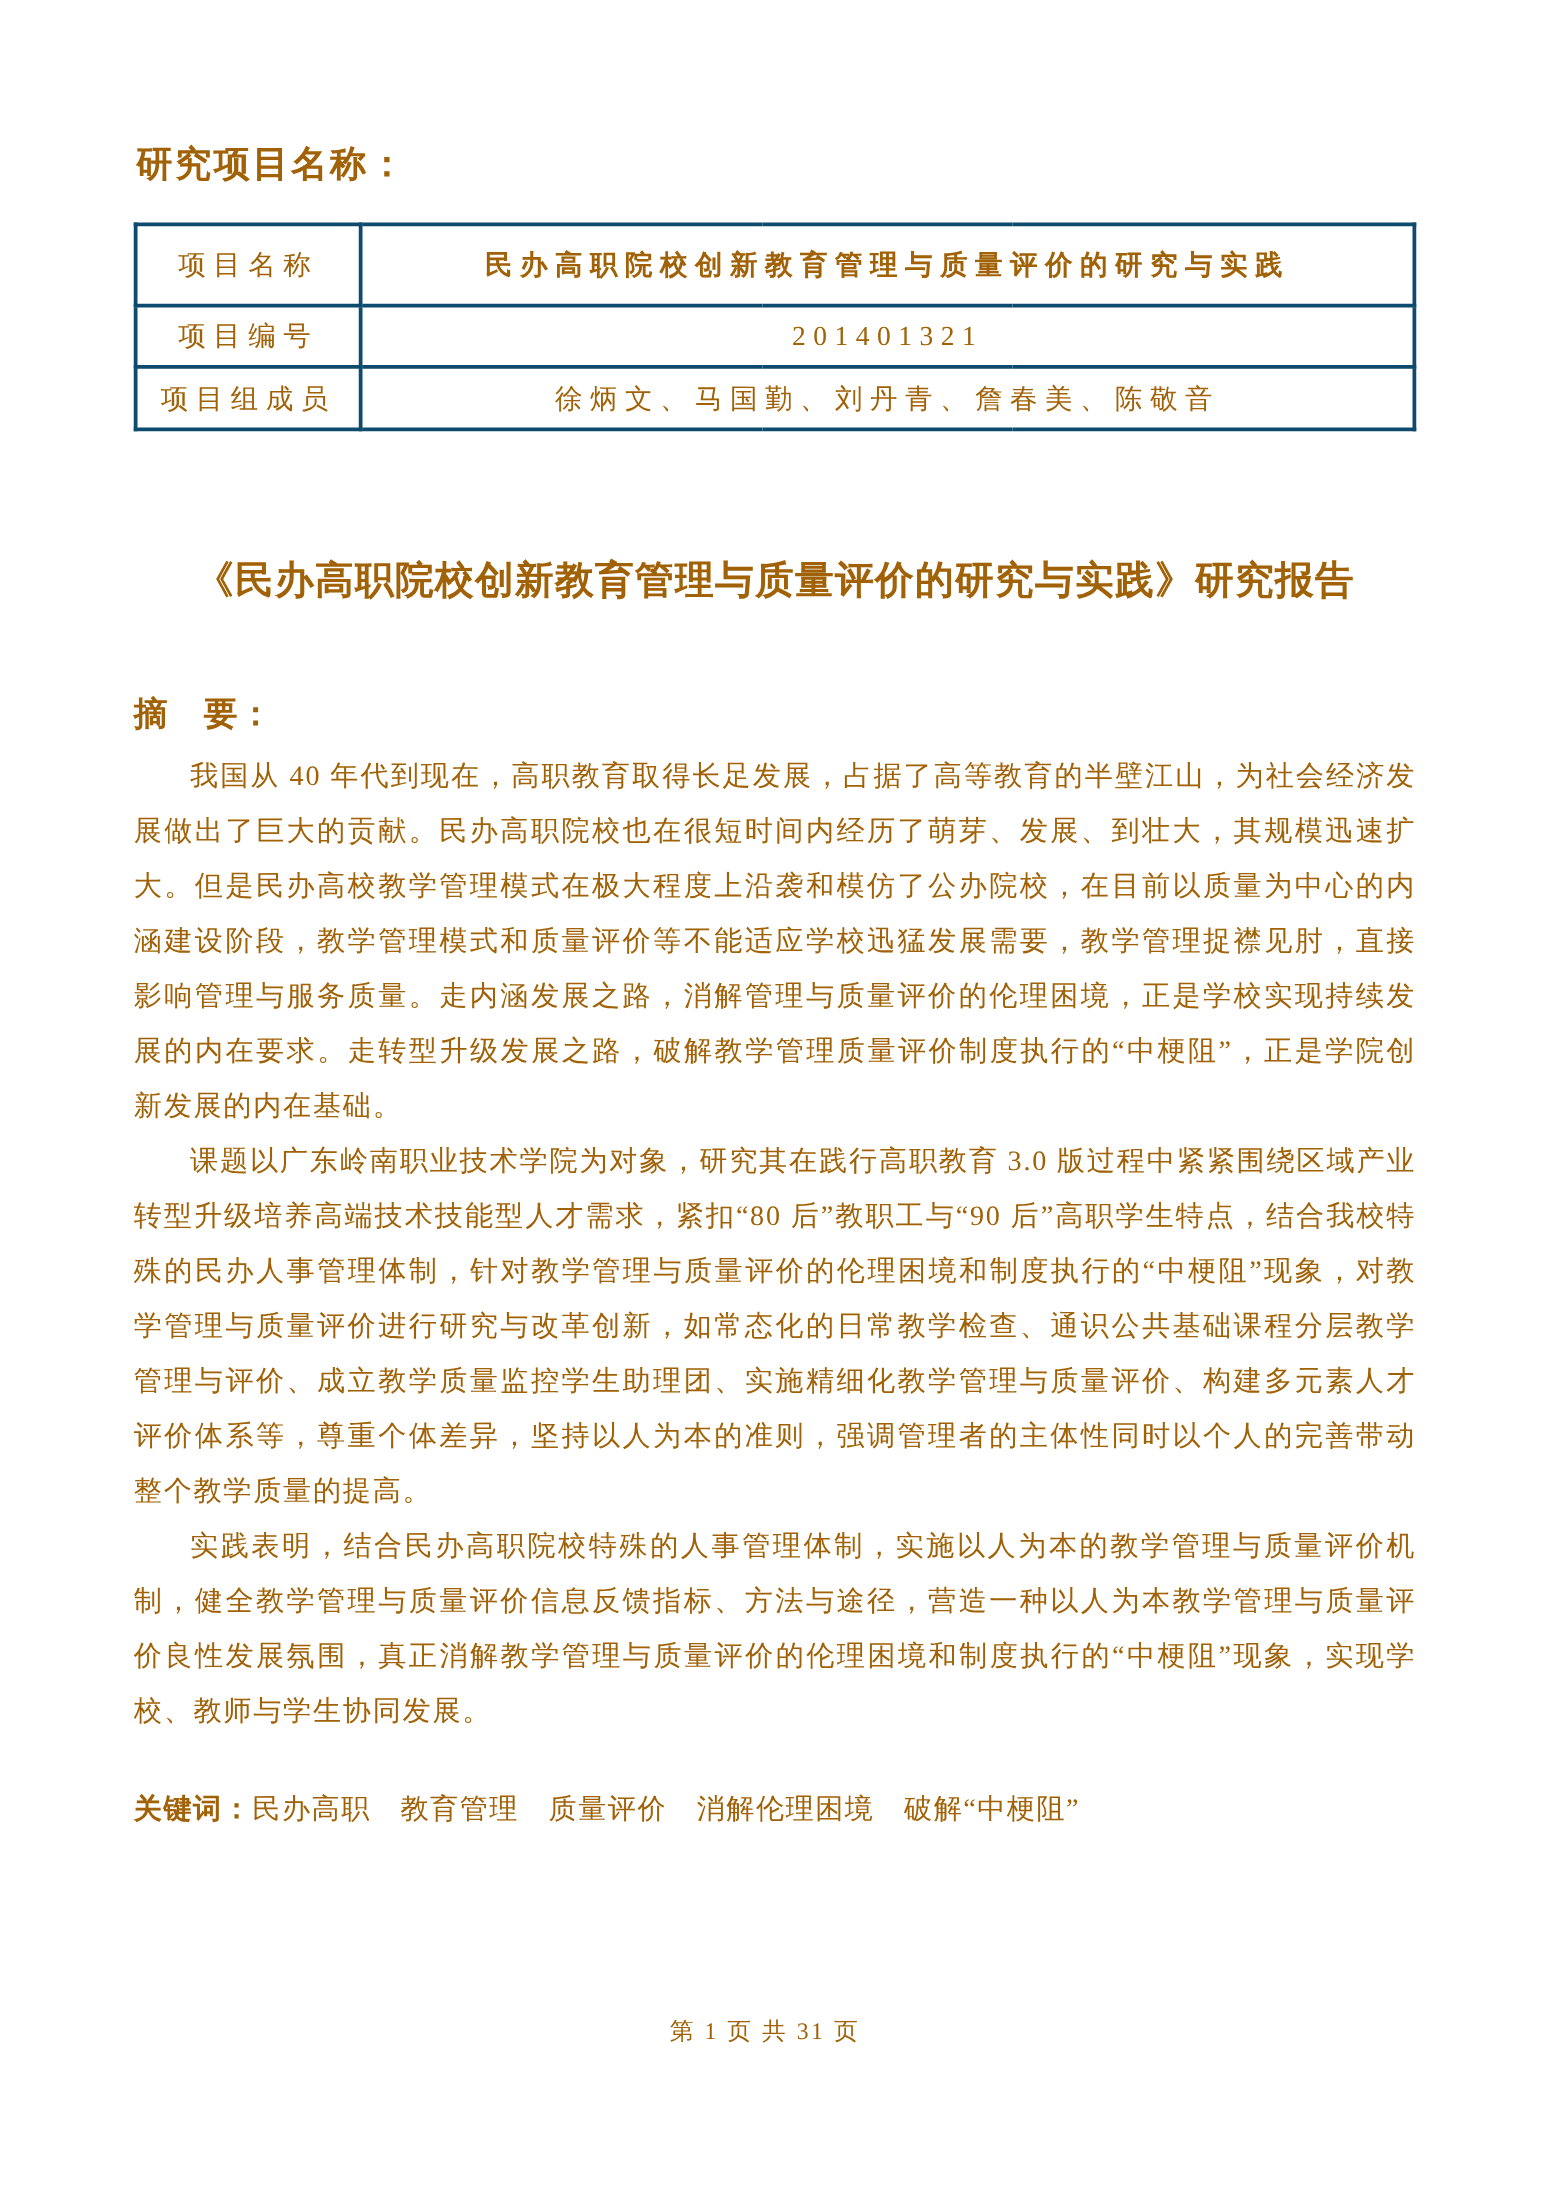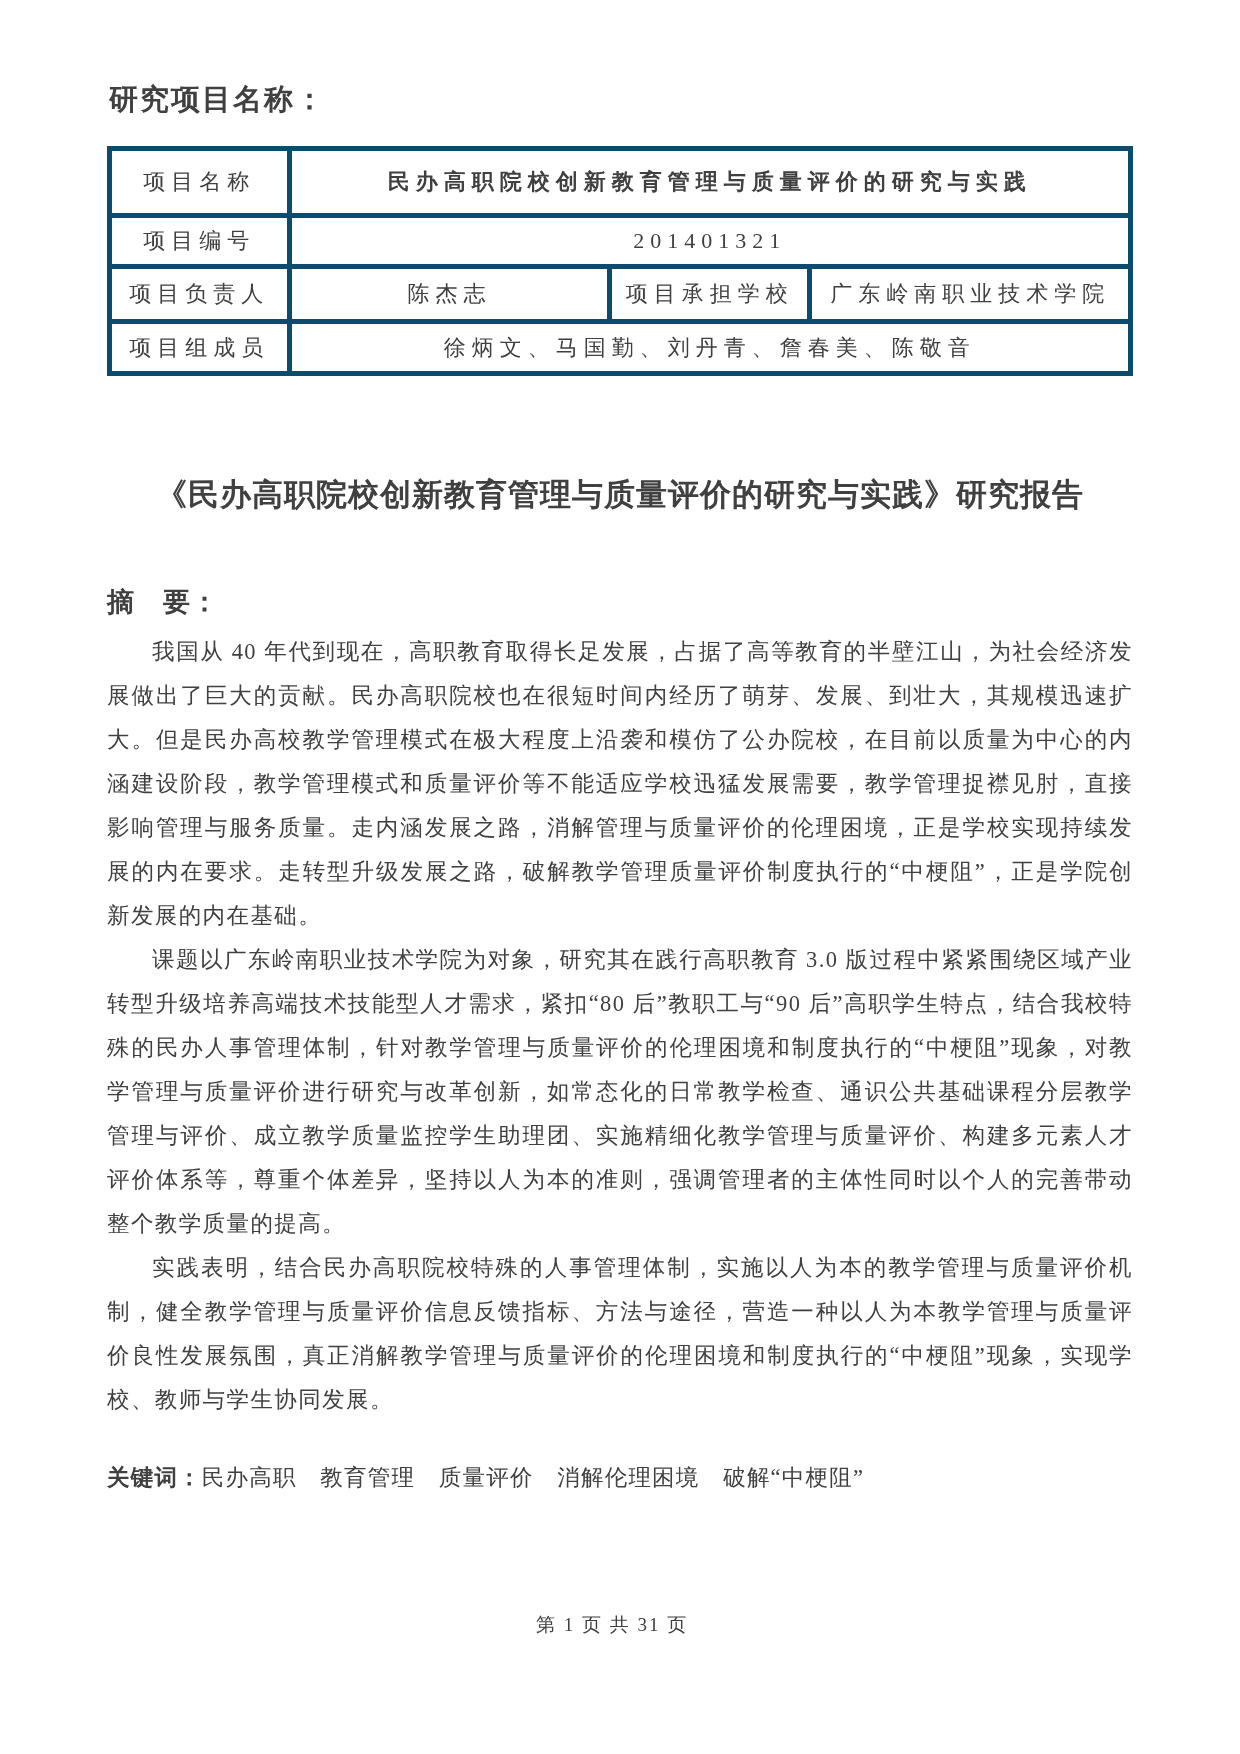--- a/index.html
+++ b/index.html
@@ -1,39 +1,39 @@
 <!DOCTYPE html>
 <html><head>
 <meta charset="utf-8">
 <style>
   html,body{margin:0;padding:0;background:#ffffff;}
   .page{
     position:relative;
     width:1240px;height:1754px;
-    background:#ffffff;color:#404040;
+    background:#ffffff;color:#a16207;
     box-sizing:border-box;
-    padding:80px 107px 0 107px;
+    padding:112px 107px 0 107px;
     font-family:"Liberation Serif","DejaVu Serif",serif;
     overflow:hidden;
   }
   .doc-heading{
     font-family:"Liberation Sans","DejaVu Sans",sans-serif;
     font-weight:bold;
     font-size:29px;
     letter-spacing:2px;
     margin:0 0 26px 2px;
   }
   table.info{
     width:100%;
     border-collapse:collapse;
     border:2px solid #000;
     table-layout:fixed;
   }
   table.info td{
-    border:5px solid #0c4a6e;
+    border:3px solid #0c4a6e;
     font-size:22px;
     text-align:center;
     vertical-align:middle;
     padding:0 8px;
     letter-spacing:6px;
     overflow:hidden;
   }
   .col1{width:17.6%;} .col2{width:31.4%;} .col3{width:19.6%;} .col4{width:31.4%;}
   tr.r1 td{height:62px;}
   tr.r2 td{height:46px;}
@@ -103,26 +103,20 @@
     </colgroup>
     <tbody>
       <tr class="r1">
         <td>项目名称</td>
         <td class="title-cell" colspan="3">民办高职院校创新教育管理与质量评价的研究与实践</td>
       </tr>
       <tr class="r2">
         <td>项目编号</td>
         <td class="num-cell" colspan="3">201401321</td>
       </tr>
-      <tr class="r3">
-        <td>项目负责人</td>
-        <td>陈杰志</td>
-        <td>项目承担学校</td>
-        <td class="school-cell">广东岭南职业技术学院</td>
-      </tr>
       <tr class="r4">
         <td>项目组成员</td>
         <td class="members-cell" colspan="3">徐炳文、马国勤、刘丹青、詹春美、陈敬音</td>
       </tr>
     </tbody>
   </table>
 
   <div class="report-title">《民办高职院校创新教育管理与质量评价的研究与实践》研究报告</div>
 
   <div class="abstract-label">摘　要：</div>

